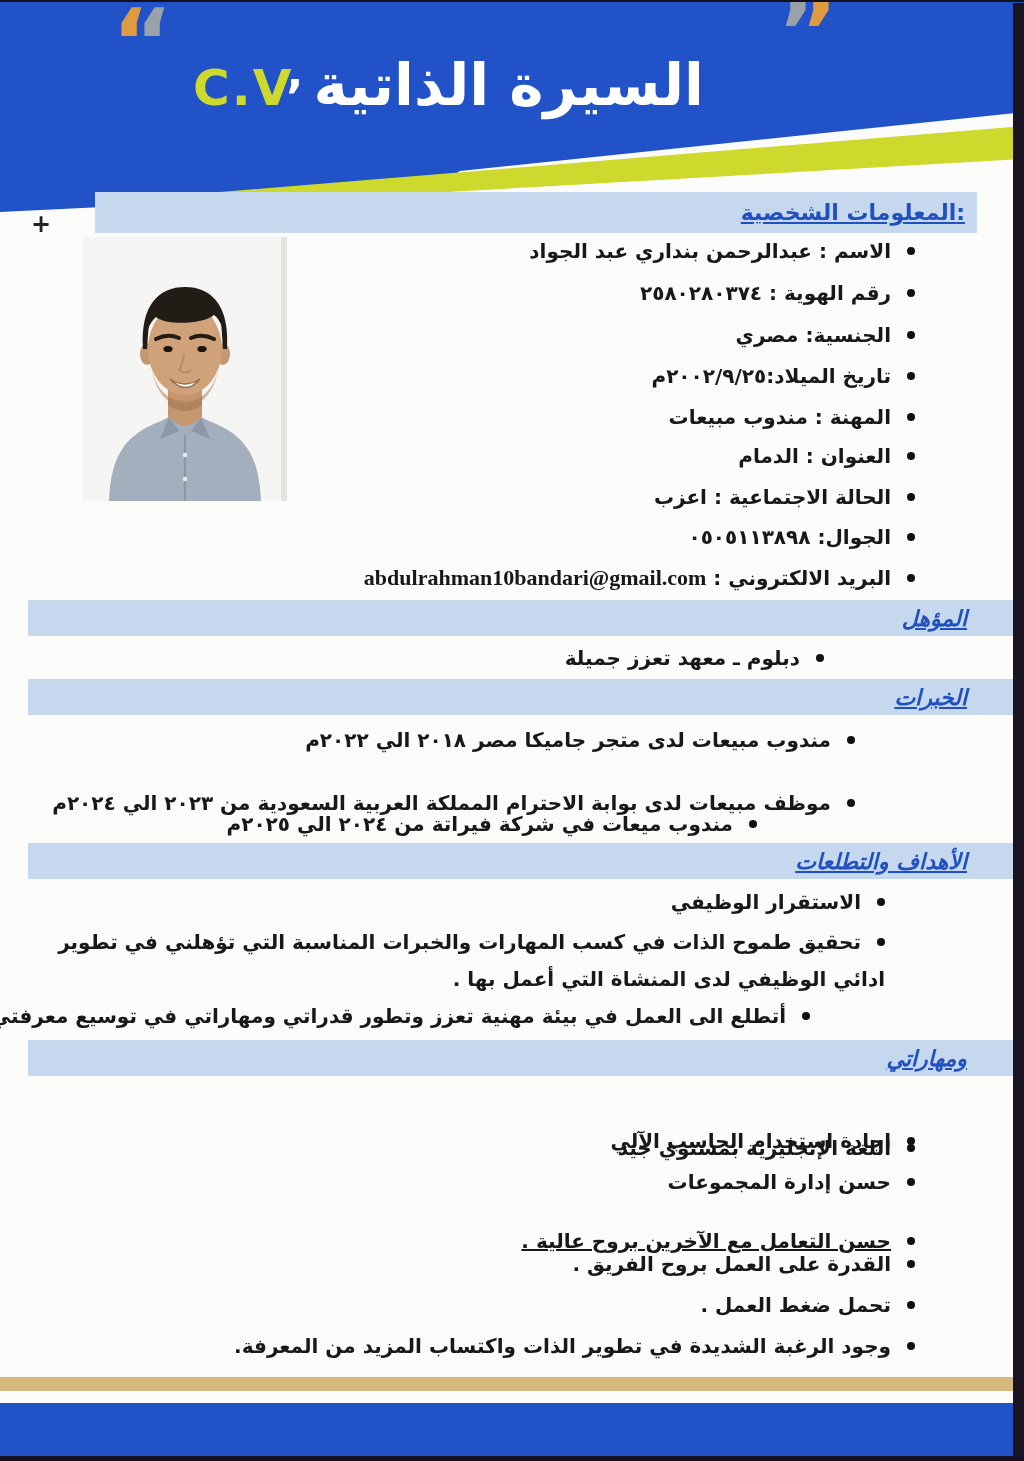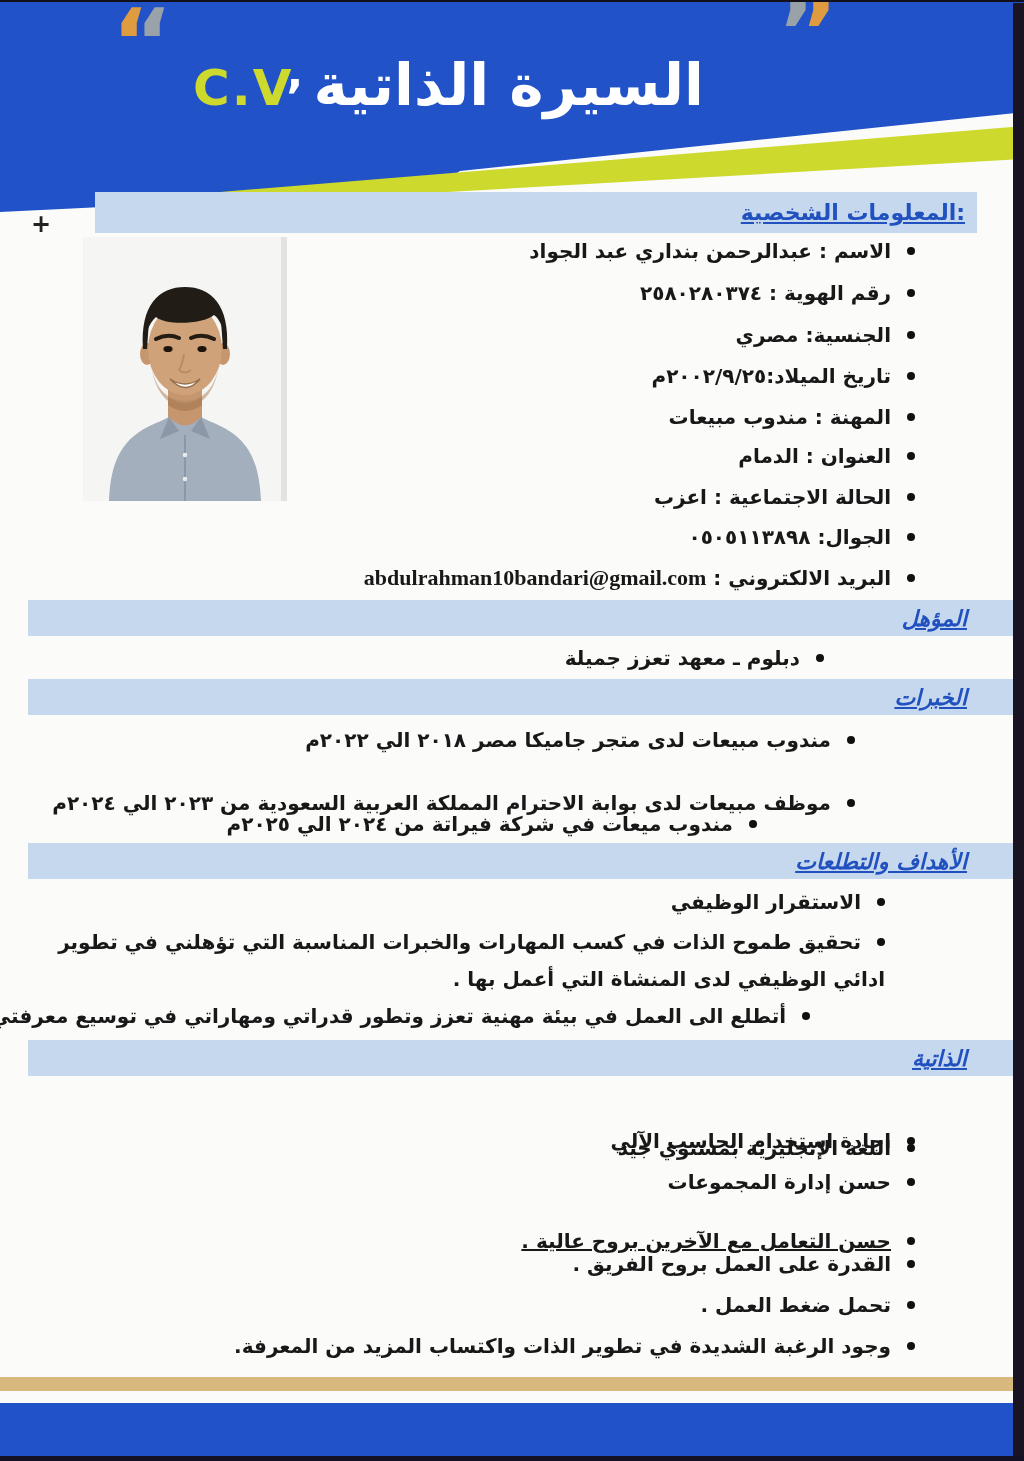--- a/index.html
+++ b/index.html
@@ -121,21 +121,21 @@
   <div class="bar barw bar2">
     <span class="t">المؤهل</span>
   </div>
   <div class="bar barw bar3">
     <span class="t">الخبرات</span>
   </div>
   <div class="bar barw bar4">
     <span class="t">الأهداف والتطلعات</span>
   </div>
   <div class="bar barw bar5">
-    <span class="t">الذاتية</span>
+    <span class="t">ومهاراتي</span>
   </div>
 
   <div class="li" style="top:233px;right:109px;"><span class="dot"></span><span>الاسم :  عبدالرحمن بنداري عبد الجواد</span></div>
   <div class="li" style="top:275px;right:109px;"><span class="dot"></span><span>رقم الهوية : ٢٥٨٠٢٨٠٣٧٤</span></div>
   <div class="li" style="top:317px;right:109px;"><span class="dot"></span><span>الجنسية: مصري</span></div>
   <div class="li" style="top:358px;right:109px;"><span class="dot"></span><span>تاريخ الميلاد:٢٠٠٢/٩/٢٥م</span></div>
   <div class="li" style="top:399px;right:109px;"><span class="dot"></span><span>المهنة : مندوب مبيعات</span></div>
   <div class="li" style="top:438px;right:109px;"><span class="dot"></span><span>العنوان : الدمام</span></div>
   <div class="li" style="top:479px;right:109px;"><span class="dot"></span><span>الحالة الاجتماعية : اعزب</span></div>
   <div class="li" style="top:519px;right:109px;"><span class="dot"></span><span>الجوال: ٠٥٠٥١١٣٨٩٨</span></div>

